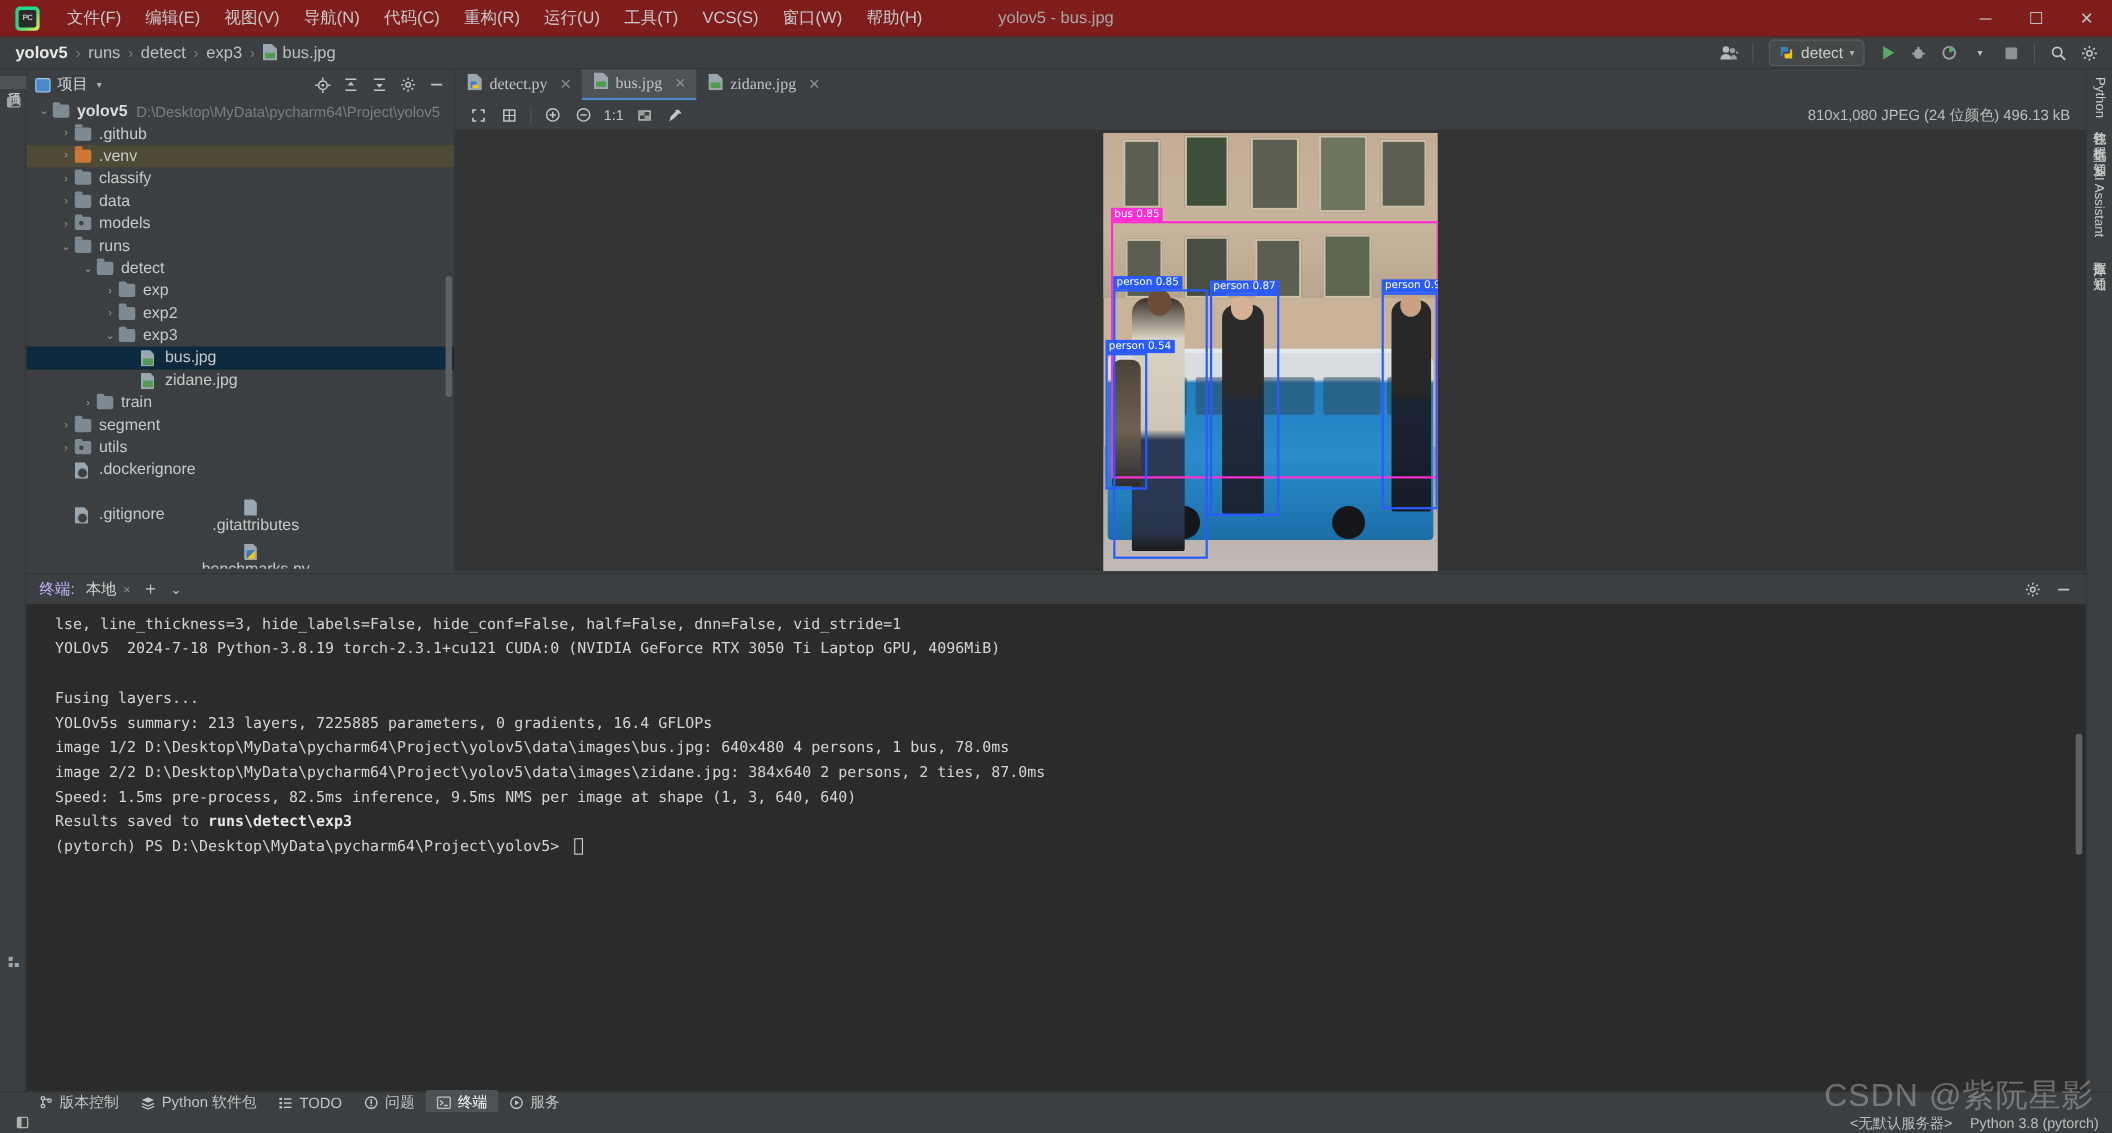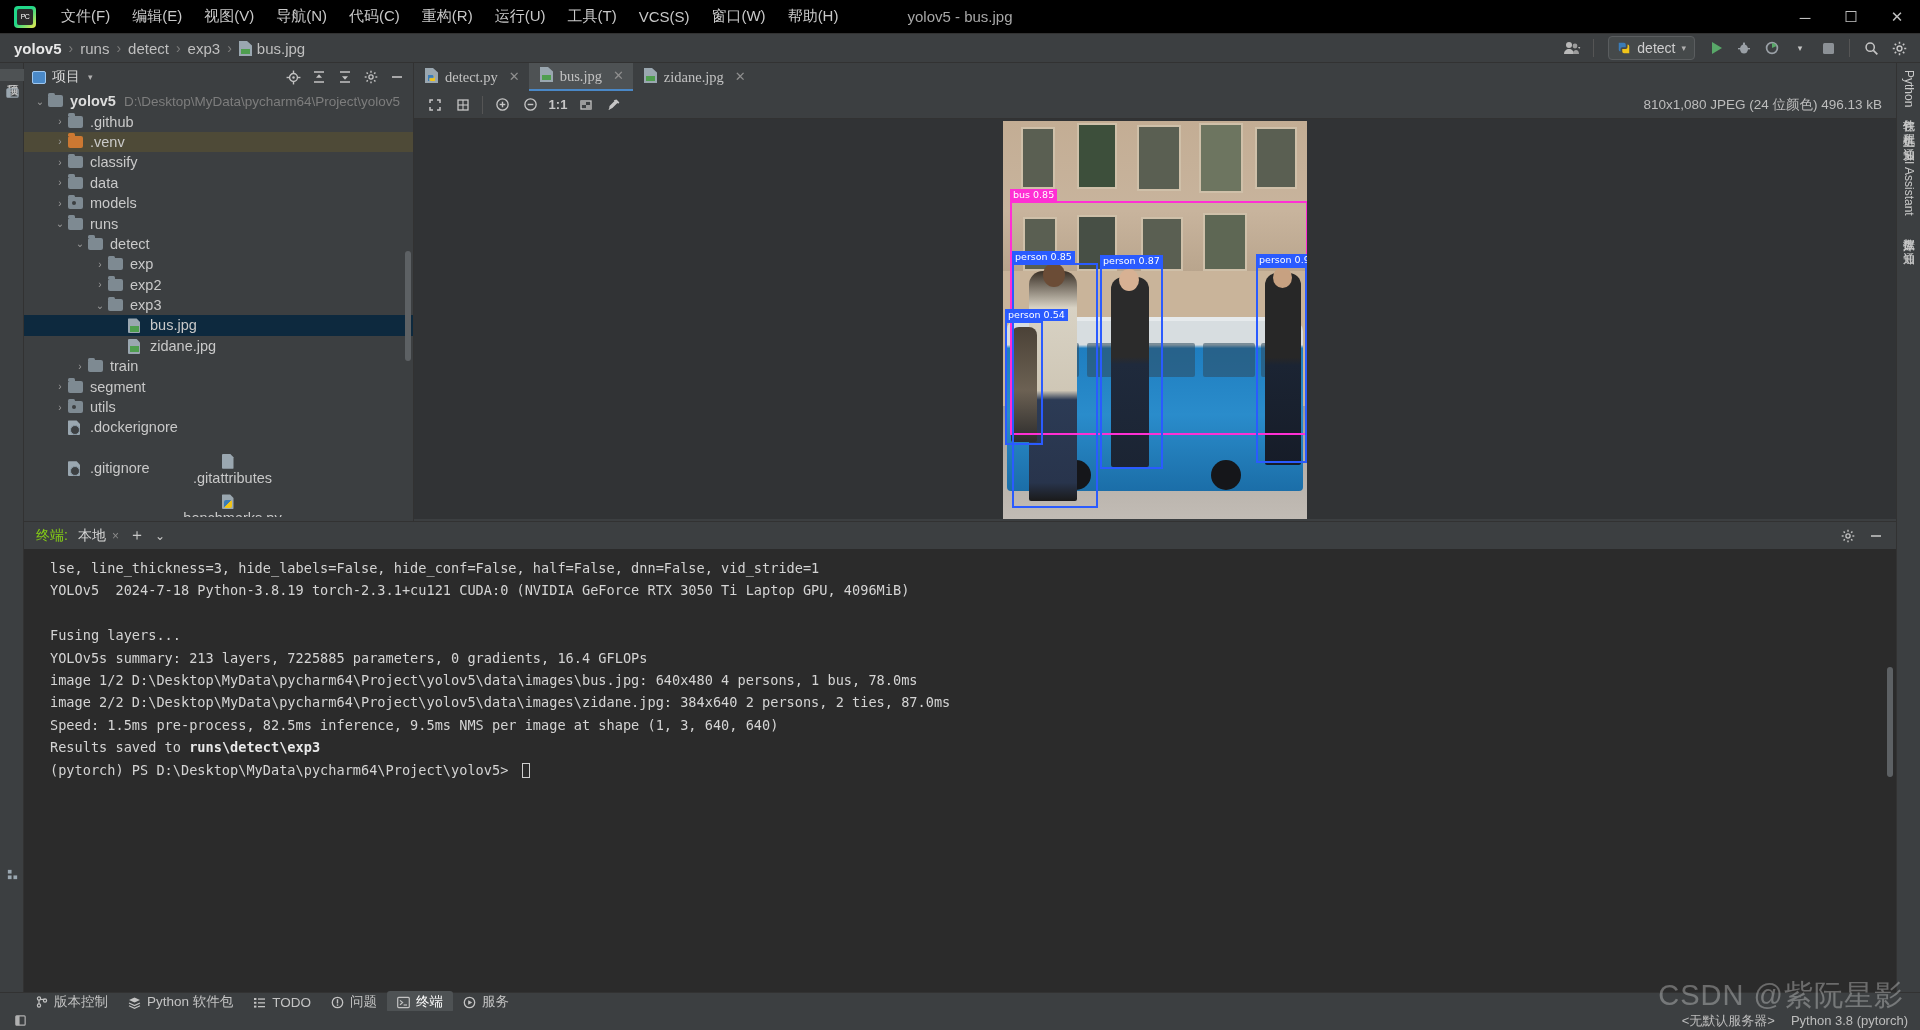--- a/index.html
+++ b/index.html
@@ -7,21 +7,21 @@
     width:1920px; height:1030px;
     background:#3c3f41;
     font-family:"Liberation Sans", sans-serif;
     overflow:hidden;
   }
   .app { position:relative; width:1920px; height:1030px; background:#3c3f41; color:#bbbbbb; }
 
   
   .titlebar {
     position:absolute; top:0; left:0; width:1920px; height:34px;
-    background:#000000; display:flex; align-items:center;
+    background:#7f1d1d; display:flex; align-items:center;
     border-bottom:1px solid #323232;
   }
   .pc-logo { width:22px; height:22px; margin-left:14px; margin-right:14px; position:relative; }
   .pc-logo .sq { position:absolute; inset:0; border-radius:4px;
      background:linear-gradient(135deg,#21d789 0%, #21d789 45%, #f2ea4c 100%); }
   .pc-logo .inner { position:absolute; left:3px; top:3px; right:3px; bottom:3px;
      background:#2b2b2b; border-radius:2px; color:#fff; font-size:7px;
      display:flex; align-items:center; justify-content:center; letter-spacing:-0.5px; }
   .menubar { display:flex; align-items:center; gap:0px; }
   .menu-item { font-size:15px; color:#c8c8c8; padding:4px 11px; cursor:default; white-space:nowrap; }
@@ -153,21 +153,21 @@
   .dbox.pink { border-color:#ff2fd4; }
   .dlabel { position:absolute; font-size:9.5px; color:#ffffff; padding:1px 3px;
      font-family:"DejaVu Sans", sans-serif; white-space:nowrap; line-height:1.1; }
   .dlabel.blue { background:#2a5bff; }
   .dlabel.pink { background:#ff2fd4; }
 
   
   .terminal { position:absolute; left:24px; right:24px; top:521px; bottom:38px; background:#3c3f41;
        border-top:1px solid #323232; }
   .term-head { height:27px; display:flex; align-items:center; padding-left:12px; gap:10px; font-size:14px; }
-  .term-title { color:#84cc16;text-align:center; }
+  .term-title { color:#c4b5fd;text-align:center; }
   .term-tab { color:#d6d6d6; display:flex; align-items:center; gap:6px; }
   .term-tab .x { color:#8b8b8b; font-size:12px; }
   .term-head-right { margin-left:auto; display:flex; align-items:center; gap:4px; padding-right:8px; }
   .term-body { position:absolute; left:0; right:0; top:27px; bottom:0; background:#2b2b2b; overflow:hidden;
      padding:8px 0 0 26px; }
   .tline { font-family:"DejaVu Sans Mono", monospace; font-size:13.6px; color:#d4d4d4;
      line-height:22.4px; white-space:pre; }
   .tline b { font-weight:bold; color:#e8e8e8; }
   .cursorblk { display:inline-block; width:8px; height:15px; border:1px solid #cfcfcf; vertical-align:-3px; margin-left:5px; }
   .term-scroll { position:absolute; right:3px; top:118px; width:6px; height:110px; background:#5d6164; border-radius:3px; }
@@ -584,21 +584,21 @@
             <line x1="5" y1="8" x2="11" y2="8" stroke="#c6c6c6" stroke-width="1.5"></line>
             <line x1="8" y1="5" x2="8" y2="11" stroke="#c6c6c6" stroke-width="1.5"></line>
           </svg>
       </div>
       <div class="tb-btn">
         <svg width="15" height="15" viewBox="0 0 16 16">
             <circle cx="8" cy="8" r="6" fill="none" stroke="#c6c6c6" stroke-width="1.4"></circle>
             <line x1="5" y1="8" x2="11" y2="8" stroke="#c6c6c6" stroke-width="1.5"></line>
           </svg>
       </div>
-      <div class="tb-btn" style="font-size:13px;font-weight:bold;">1:1</div>
+      <div class="tb-btn" style="font-size:13px;">1:1</div>
       <div class="tb-btn">
         <svg width="14" height="14" viewBox="0 0 14 14">
             <rect x="2" y="3" width="10" height="8" fill="none" stroke="#c6c6c6" stroke-width="1.3"></rect>
             <rect x="2" y="3" width="5" height="4" fill="#9a9a9a"></rect>
             <rect x="7" y="7" width="5" height="4" fill="#9a9a9a"></rect>
           </svg>
       </div>
       <div class="tb-btn">
         <svg width="14" height="14" viewBox="0 0 14 14">
             <path d="M9.5 1.6l2.9 2.9-1.2 1.2-.8-.8-5 5L3 11.3 2 12l-.5-.5.7-1 .3-2.4 5-5-.8-.8z" fill="#c6c6c6"></path>

